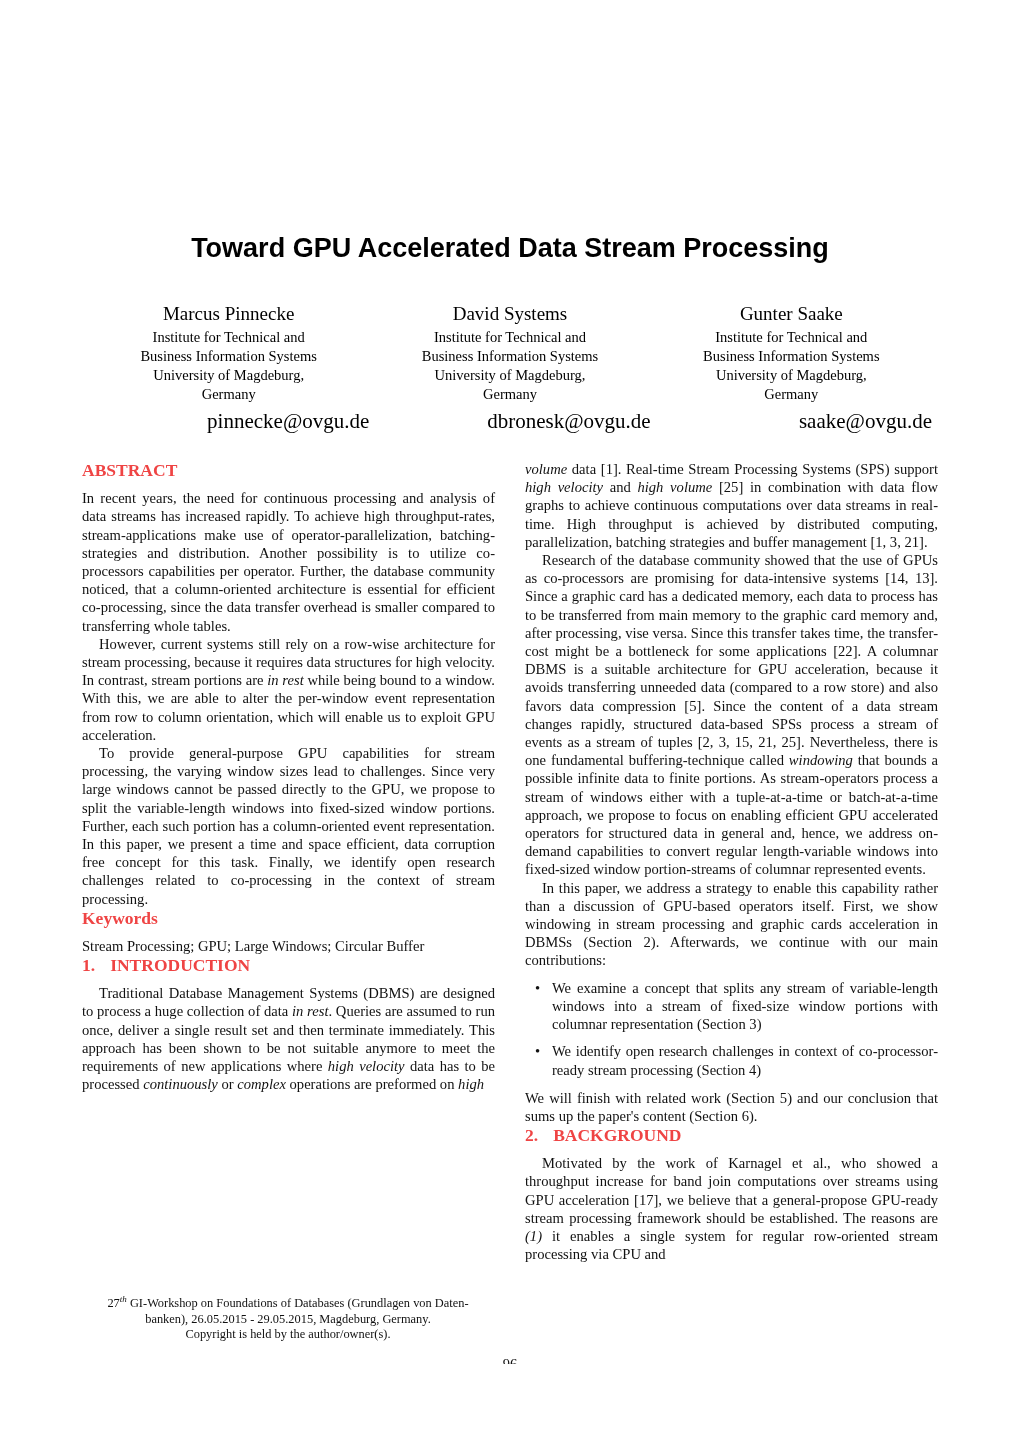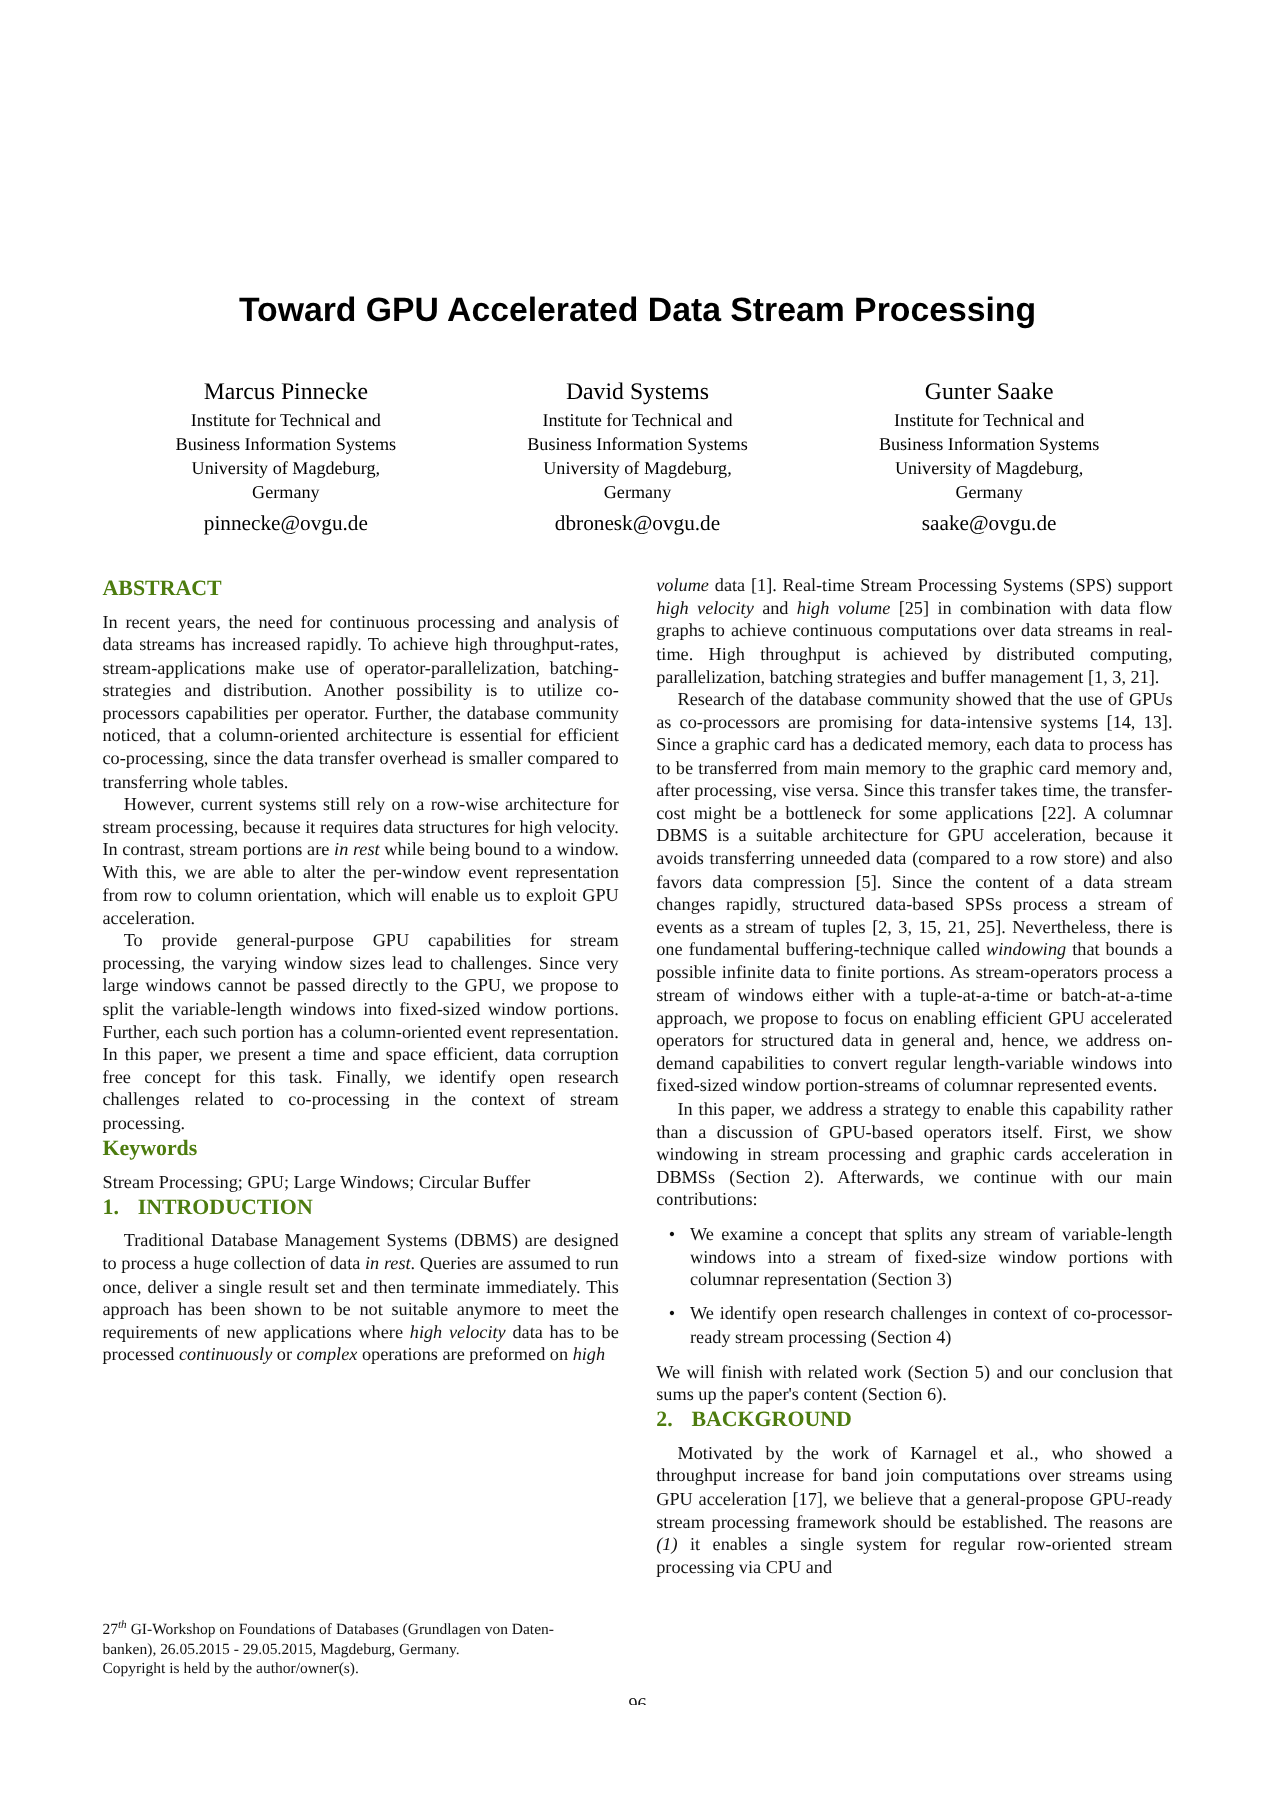--- a/index.html
+++ b/index.html
@@ -28,21 +28,21 @@
     top: 303px; left: 88px; right: 88px;
     display: flex;
     justify-content: space-between;
     text-align: center;
     font-family: "Liberation Sans", sans-serif;
     color: #000000;
   }
   .author { width: 300px; font-family: Liberation Serif, serif; }
   .author-name { font-size: 19px; margin-bottom: 3px; }
   .affil-line { font-size: 14.5px; line-height: 19px; }
-  .author-email { font-size: 17px; margin-top: 5px; }
+  .author-email { font-size: 21px; margin-top: 5px; text-align: right; }
   .columns {
     position: absolute;
     top: 460px; left: 82px;
     width: 856px;
     display: flex;
     gap: 30px;
   }
   .col {
     width: 413px;
     font-size: 14.6px;
@@ -52,37 +52,37 @@
     hyphens: auto;
   }
   .col p { margin: 0; text-indent: 17px; }
   .col p.noindent { text-indent: 0; }
   .section {
     font-size: 17.5px;
     font-weight: bold;
     margin: 0 0 9px 0;
     line-height: 1.15;
     text-align: left;
-    color: #4d7c0f;
+    color: #ef4444;
   }
   .mt16 { }
   .sec-num { display: inline-block; margin-right: 15px; }
   .keywords-text { margin-top: 2px; }
   .bullets { margin-top: 4px; }
   .bullet-item { display: flex; margin: 9px 0 0 10px; }
   .bullet-marker { width: 17px; flex: none; }
   .bullet-text { flex: 1; text-align: justify; }
   .closing { margin-top: 10px !important; }
   .footnote {
     position: absolute;
     left: 82px; top: 1292px;
     width: 412px;
     font-size: 12.4px;
     line-height: 15.6px;
-    text-align: left;
+    text-align: center;
   }
   .page-number {
     position: absolute;
     top: 1356px; left: 0; right: 0;
     text-align: center;
     font-size: 14.5px;
   }
   sup { font-size: 9px; }
 </style>
 </head>

